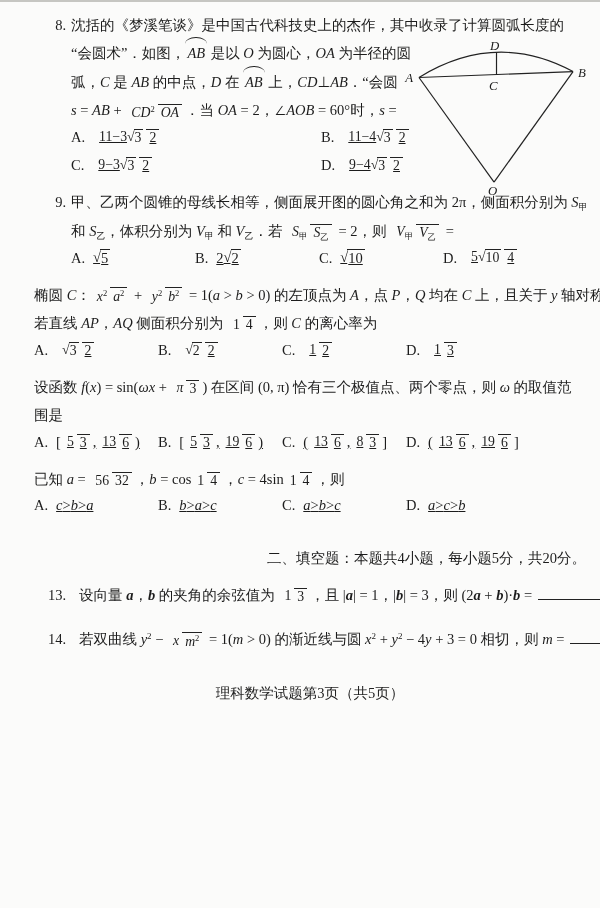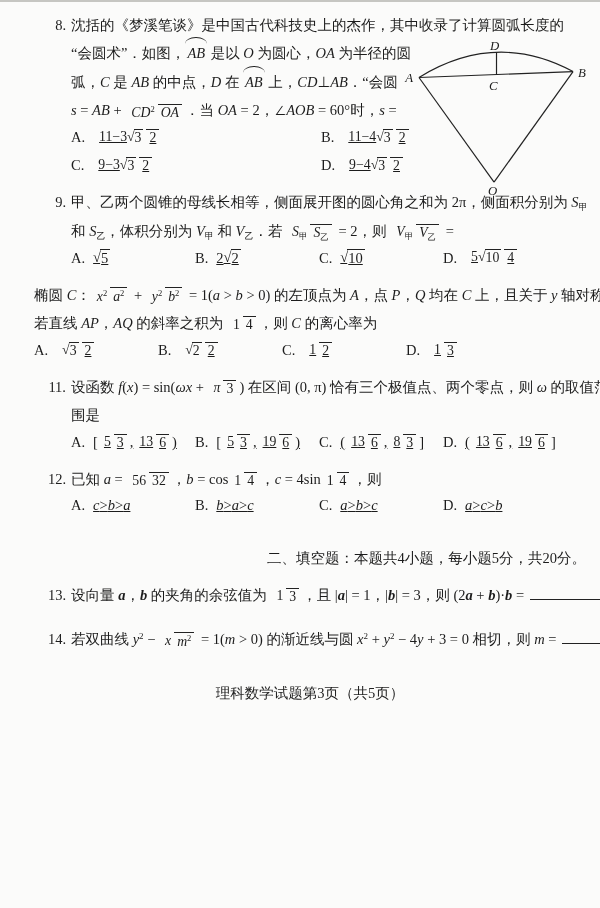--- a/index.html
+++ b/index.html
@@ -35,21 +35,21 @@
     border-top:1.4px solid #222;border-radius:50% 50% 0 0 / 95% 95% 0 0;}
   .options-row{display:flex;margin:2px 0 9px;align-items:center;white-space:nowrap;}
   .option{flex:0 0 124px;display:flex;align-items:center;gap:8px;}
   .option.wide{flex:0 0 250px;}
   .option-content{display:inline-flex;align-items:center;text-decoration:underline;}
   .blank-line{display:inline-block;width:88px;height:1em;
     border-bottom:1.2px solid #222;vertical-align:baseline;margin:0 2px;}
   .figure-huiyuanshu{position:absolute;top:24px;right:-4px;width:186px;height:160px;}
   .section-header{margin:24px 0 14px 4px;line-height:1.6;text-align:right;}
   #page-footer{text-align:center;margin-top:18px;color:#222;}
-  .fillq .question-line{margin-bottom:14px;}
+  .fillq .question-line{margin-bottom:14px;margin-left:8px;}
 </style>
 </head>
 <body>
 
 <div id="paper">
   <main id="mcq-questions">
       <div class="question">
         <div class="question-number">8.</div>
         <div class="q-body">
           <div class="question-line"><span class="m-tx">沈括的《梦溪笔谈》是中国古代科技史上的杰作，其中收录了计算圆弧长度的</span></div>
@@ -182,21 +182,21 @@
       </div>
       <div class="question">
         <div class="q-body">
           <div class="question-line"><span class="m-tx">椭圆 </span><span class="m-it">C</span><span class="m-tx">：</span><span class="fraction">
               <span class="fr-num"><span class="m-it">x</span><span class="m-sup">2</span></span>
               <span class="fr-den"><span class="m-it">a</span><span class="m-sup">2</span></span>
             </span><span class="m-tx"> + </span><span class="fraction">
               <span class="fr-num"><span class="m-it">y</span><span class="m-sup">2</span></span>
               <span class="fr-den"><span class="m-it">b</span><span class="m-sup">2</span></span>
             </span><span class="m-tx"> = 1(</span><span class="m-it">a</span><span class="m-tx"> &gt; </span><span class="m-it">b</span><span class="m-tx"> &gt; 0) 的左顶点为 </span><span class="m-it">A</span><span class="m-tx">，点 </span><span class="m-it">P</span><span class="m-tx">，</span><span class="m-it">Q</span><span class="m-tx"> 均在 </span><span class="m-it">C</span><span class="m-tx"> 上，且关于 </span><span class="m-it">y</span><span class="m-tx"> 轴对称．</span></div>
-          <div class="question-line"><span class="m-tx">若直线 </span><span class="m-it">AP</span><span class="m-tx">，</span><span class="m-it">AQ</span><span class="m-tx"> 的斜率之积为 </span><span class="fraction">
+          <div class="question-line"><span class="m-tx">若直线 </span><span class="m-it">AP</span><span class="m-tx">，</span><span class="m-it">AQ</span><span class="m-tx"> 侧面积分别为 </span><span class="fraction">
               <span class="fr-num"><span class="m-tx">1</span></span>
               <span class="fr-den"><span class="m-tx">4</span></span>
             </span><span class="m-tx">，则 </span><span class="m-it">C</span><span class="m-tx"> 的离心率为</span></div>
           <div class="options-row">
             <div class="option">
               <span class="option-label">A.</span>
               <span class="option-content">
                 <span class="fraction">
                   <span class="fr-num"><span class="sqrt">
                       <span class="radical-icon">√</span>
@@ -233,21 +233,20 @@
                 <span class="fraction">
                   <span class="fr-num"><span class="m-tx">1</span></span>
                   <span class="fr-den"><span class="m-tx">3</span></span>
                 </span>
               </span>
             </div>
           </div>
         </div>
       </div>
       <div class="question">
-        <div class="question-number">11.</div>
         <div class="q-body">
           <div class="question-line"><span class="m-tx">设函数 </span><span class="m-it">f</span><span class="m-tx">(</span><span class="m-it">x</span><span class="m-tx">) = sin(</span><span class="m-it">ωx</span><span class="m-tx"> + </span><span class="fraction">
               <span class="fr-num"><span class="m-it">π</span></span>
               <span class="fr-den"><span class="m-tx">3</span></span>
             </span><span class="m-tx">) 在区间 (0, π) 恰有三个极值点、两个零点，则 </span><span class="m-it">ω</span><span class="m-tx"> 的取值范</span></div>
           <div class="question-line"><span class="m-tx">围是</span></div>
           <div class="options-row">
             <div class="option">
               <span class="option-label">A.</span>
               <span class="option-content">
@@ -309,21 +308,20 @@
                   <span class="fr-num"><span class="m-tx">19</span></span>
                   <span class="fr-den"><span class="m-tx">6</span></span>
                 </span>
                 <span class="m-tx">]</span>
               </span>
             </div>
           </div>
         </div>
       </div>
       <div class="question">
-        <div class="question-number">12.</div>
         <div class="q-body">
           <div class="question-line"><span class="m-tx">已知 </span><span class="m-it">a</span><span class="m-tx"> = </span><span class="fraction">
               <span class="fr-num"><span class="m-tx">56</span></span>
               <span class="fr-den"><span class="m-tx">32</span></span>
             </span><span class="m-tx">，</span><span class="m-it">b</span><span class="m-tx"> = cos</span><span class="fraction">
               <span class="fr-num"><span class="m-tx">1</span></span>
               <span class="fr-den"><span class="m-tx">4</span></span>
             </span><span class="m-tx">，</span><span class="m-it">c</span><span class="m-tx"> = 4sin</span><span class="fraction">
               <span class="fr-num"><span class="m-tx">1</span></span>
               <span class="fr-den"><span class="m-tx">4</span></span>

